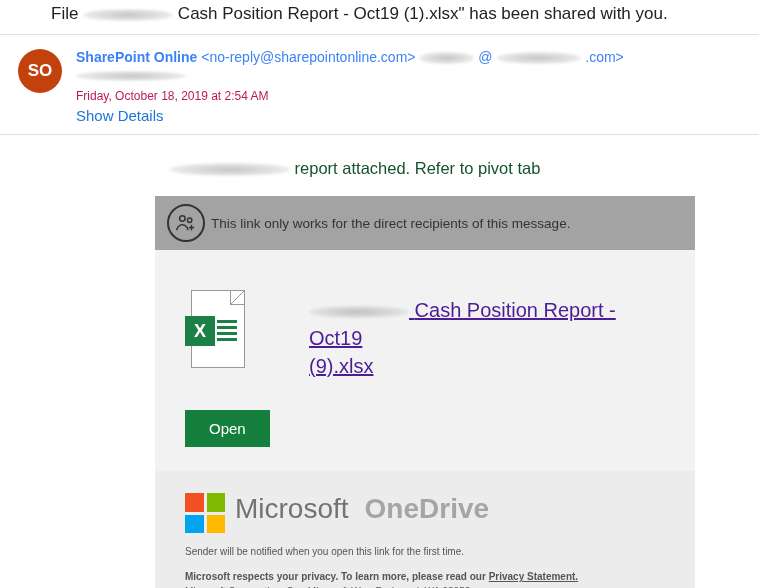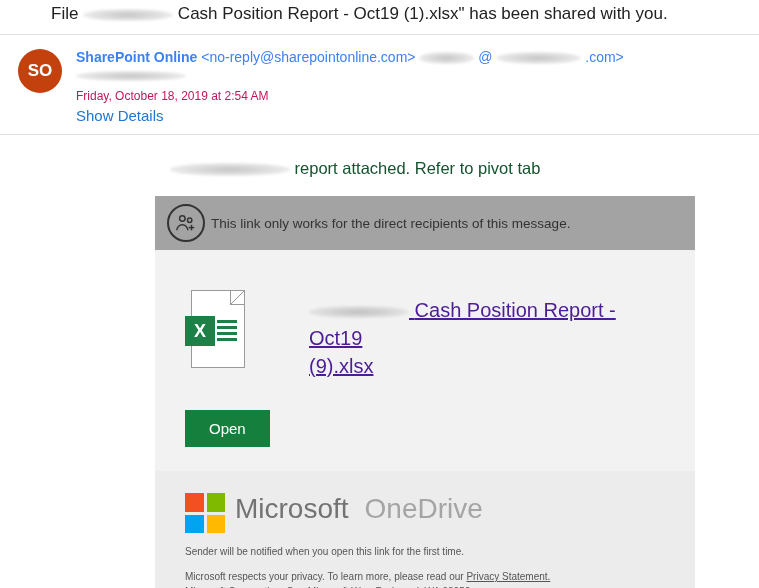--- a/index.html
+++ b/index.html
@@ -148,21 +148,21 @@
     display: grid;
     grid-template-columns: 1fr 1fr;
     grid-template-rows: 1fr 1fr;
     gap: 3px;
   }
   .ms-logo div:nth-child(1){background:#f25022;}
   .ms-logo div:nth-child(2){background:#7fba00;}
   .ms-logo div:nth-child(3){background:#00a4ef;}
   .ms-logo div:nth-child(4){background:#ffb900;}
   .ms-text { font-size: 28px; color: #737373; font-weight: 500; }
-  .onedrive-text { font-size: 28px; color: #a5a5a5; font-weight: 400; margin-left: 6px; }
+  .onedrive-text { font-size: 28px; color: #a5a5a5; font-weight: 700; margin-left: 6px; }
   .small { font-size: 10px; color: #555; line-height: 1.5; }
   .small a { color: #555; text-decoration: underline; }
   .redact {
     display: inline-block;
     background: radial-gradient(ellipse, rgba(150,150,150,0.55) 0%, rgba(200,200,200,0.45) 60%, rgba(255,255,255,0) 95%);
     border-radius: 50%/60%;
     height: 12px;
     filter: blur(1px);
   }
 </style>
@@ -248,21 +248,21 @@
         <div class="ms-logo">
           <div></div>
             <div></div>
             <div></div>
             <div></div>
         </div>
         <span class="ms-text">Microsoft</span>
         <span class="onedrive-text">OneDrive</span>
       </div>
       <div class="small">Sender will be notified when you open this link for the first time.</div>
-      <div class="small" style="margin-top:10px;">
+      <div class="small" style="margin-top:10px;font-weight:bold;">
         <span>Microsoft respects your privacy. To learn more, please read our </span>
         <a>Privacy Statement.</a>
       </div>
       <div class="small">Microsoft Corporation, One Microsoft Way, Redmond, WA 98052</div>
     </div>
 
   </div>
 </div>
 
 </body></html>

